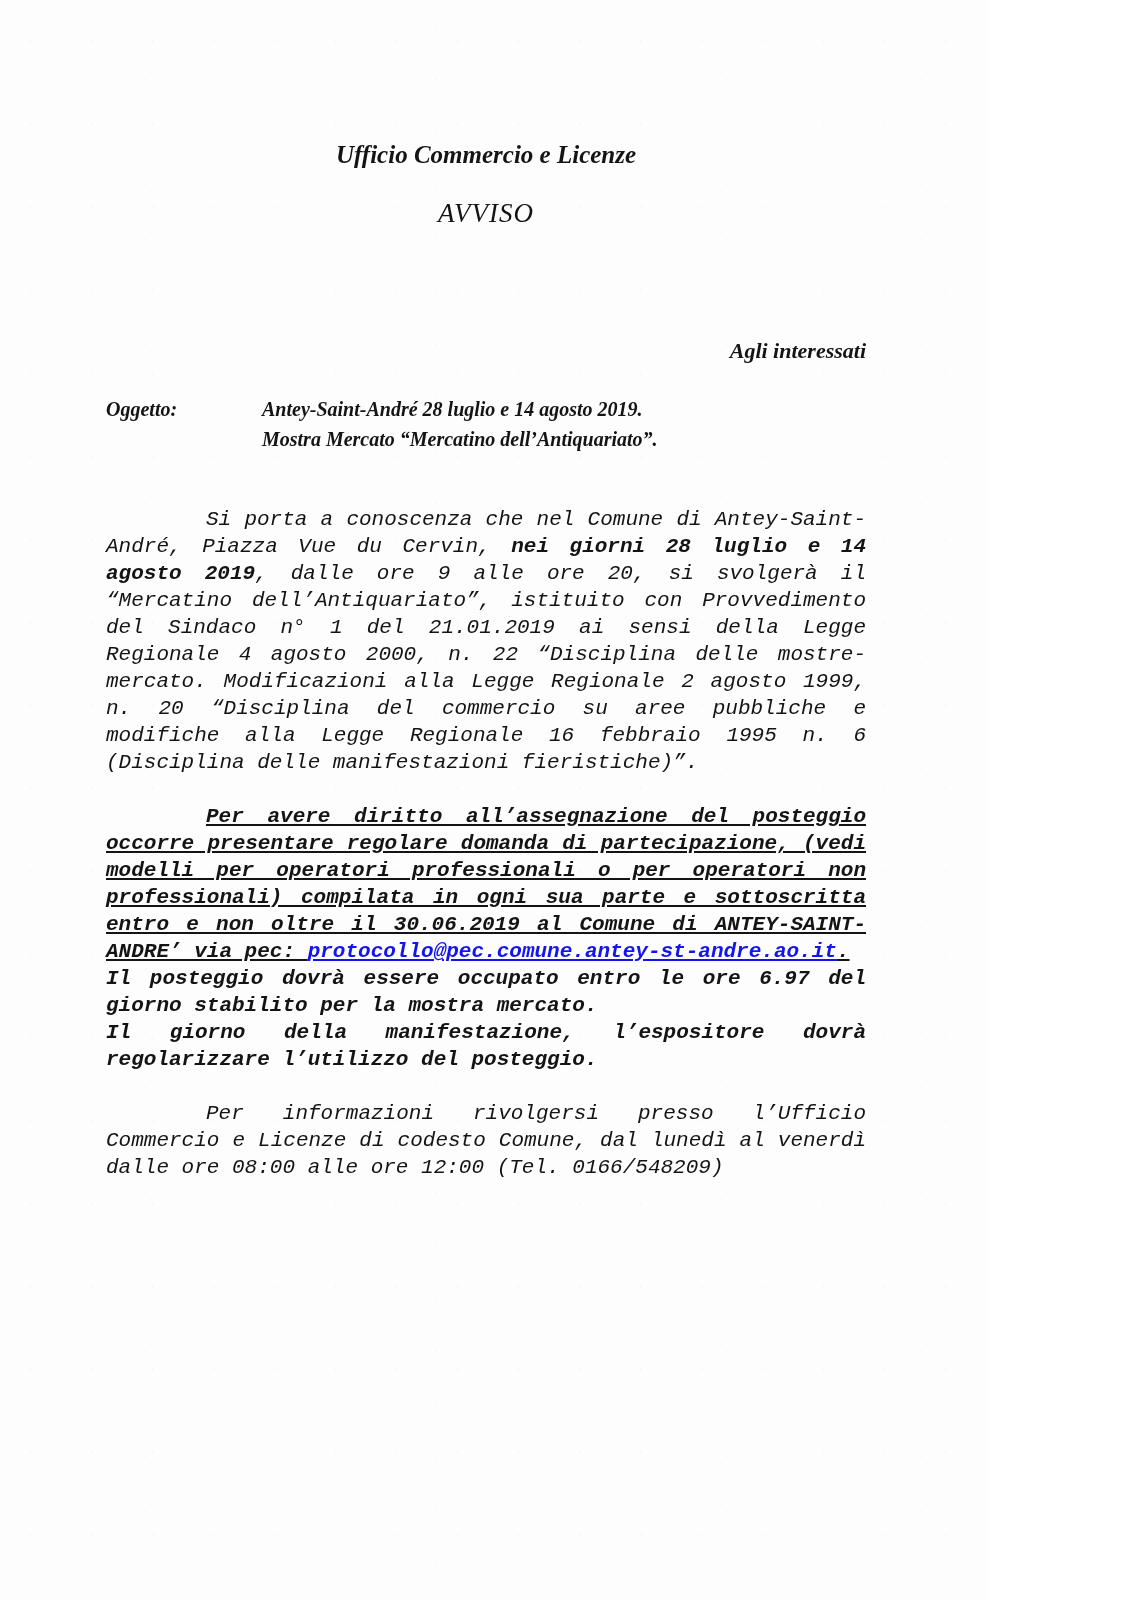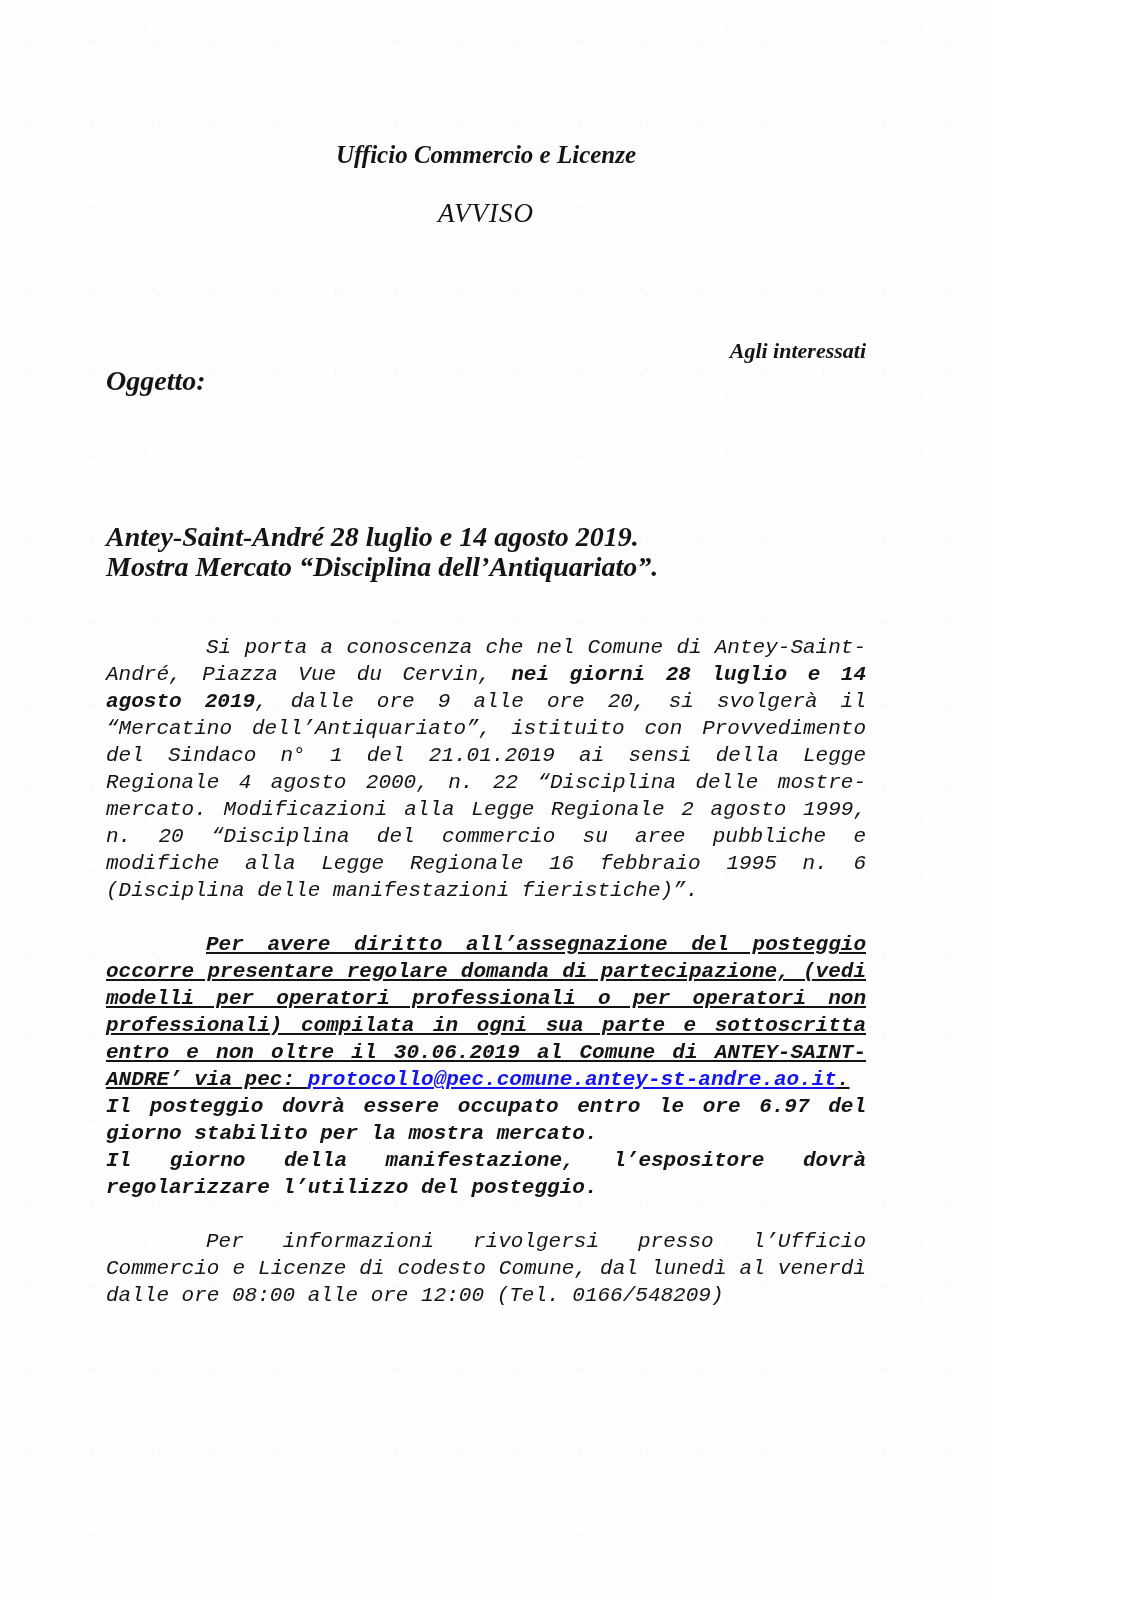--- a/index.html
+++ b/index.html
@@ -36,25 +36,25 @@
   }
   .recipients {
     margin-top: 105px;
     text-align: right;
     font-size: 22px;
     line-height: 30px;
   }
   .recipients .to { font-weight: bold; }
   .recipients .location { text-decoration: underline; }
   .subject {
+    margin-top: 28px;
     display: flex;
-    font-size: 28px;
+    font-size: 20px;
     line-height: 30px;
     font-weight: bold;
-    flex-direction: column;
   }
   .subject-label { flex: 0 0 156px; }
   .subject-lines { flex: 1; }
   .body-par {
     font-size: 21px;
     line-height: 27px;
     text-align: justify;
     margin: 0;
     font-family: Liberation Mono, monospace;
   }
@@ -79,21 +79,21 @@
   <div class="notice-title">AVVISO</div>
 
   <div class="recipients">
     <div class="to">Agli interessati</div>
   </div>
 
   <div class="subject">
     <div class="subject-label">Oggetto:</div>
     <div class="subject-lines">
       <div>Antey-Saint-André 28 luglio e 14 agosto 2019.</div>
-      <div>Mostra Mercato “Disciplina dell’Antiquariato”.</div>
+      <div>Mostra Mercato “Mercatino dell’Antiquariato”.</div>
     </div>
   </div>
 
   <p class="body-par indent mt-big"><span>Si porta a conoscenza che nel Comune di Antey-Saint-André, Piazza Vue du Cervin, </span><b>nei giorni 28 luglio e 14 agosto 2019</b><span>, dalle ore 9 alle ore 20, si svolgerà il “Mercatino dell’Antiquariato”, istituito con Provvedimento del Sindaco n° 1 del 21.01.2019 ai sensi della Legge Regionale 4 agosto 2000, n. 22 “Disciplina delle mostre-mercato. Modificazioni alla Legge Regionale 2 agosto 1999, n. 20 “Disciplina del commercio su aree pubbliche e modifiche alla Legge Regionale 16 febbraio 1995 n. 6 (Disciplina delle manifestazioni fieristiche)”.</span></p>
 
   <p class="body-par indent mt bold"><span class="u">Per avere diritto all’assegnazione del posteggio occorre presentare regolare domanda di partecipazione, (vedi modelli per operatori professionali o per operatori non professionali) compilata in ogni sua parte e sottoscritta entro e non oltre il 30.06.2019  al Comune di ANTEY-SAINT-ANDRE’ via pec: </span><a class="email-link" style="color: rgb(20, 20, 238);">protocollo@pec.comune.antey-st-andre.ao.it</a><span class="u">.</span></p>
 
 
   <p class="body-par bold">Il posteggio dovrà essere occupato entro le ore 6.97 del giorno stabilito per la mostra mercato.</p>
 

